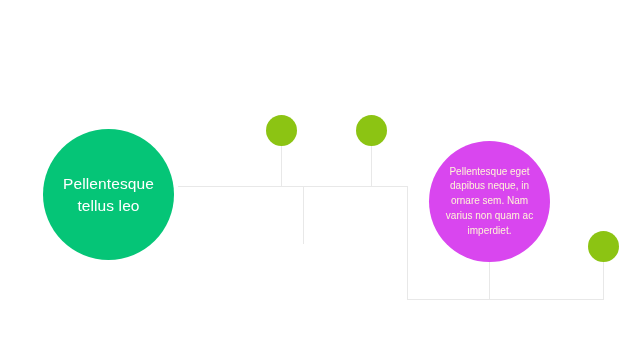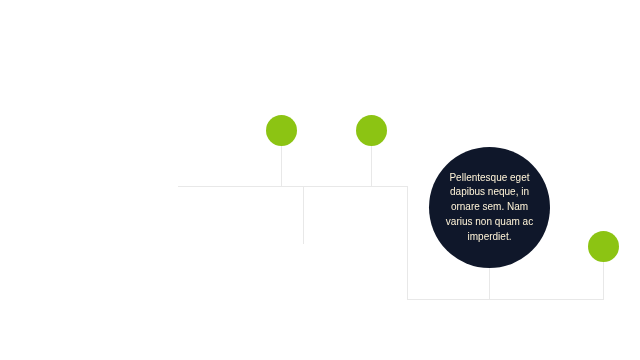--- a/index.html
+++ b/index.html
@@ -59,24 +59,24 @@
   }
   .node-pink .node-text {
     font-size: 10px;
     line-height: 1.48;
     width: 100px;
     color: #ffe3ea;
   }
 
   .node-orange {
     left: 429px;
-    top: 147px;
+    top: 141px;
     width: 121px;
     height: 121px;
-    background: #0f172a;
+    background: #d946ef;
   }
   .node-orange .node-text {
     font-size: 10px;
     line-height: 1.48;
     width: 102px;
     color: #fff4d8;
   }
 
   .dot {
     position: absolute;
@@ -98,19 +98,22 @@
   <div class="connector conn-v" style="left:303px; top:186px; height:58px;"></div>
   <div class="connector conn-v" style="left:407px; top:186px; height:113px;"></div>
   <div class="connector conn-h" style="left:407px; top:299px; width:197px;"></div>
   <div class="connector conn-v" style="left:489px; top:258px; height:41px;"></div>
   <div class="connector conn-v" style="left:603px; top:260px; height:39px;"></div>
 
   <div class="dot dot-1"></div>
   <div class="dot dot-2"></div>
   <div class="dot dot-3"></div>
 
+  <div class="node node-main">
+    <div class="node-text">Pellentesque tellus leo</div>
+  </div>
 
 
   <div class="node node-orange">
     <div class="node-text">Pellentesque eget dapibus neque, in ornare sem. Nam varius non quam ac imperdiet.</div>
   </div>
 
 </div>
 
 </body></html>

